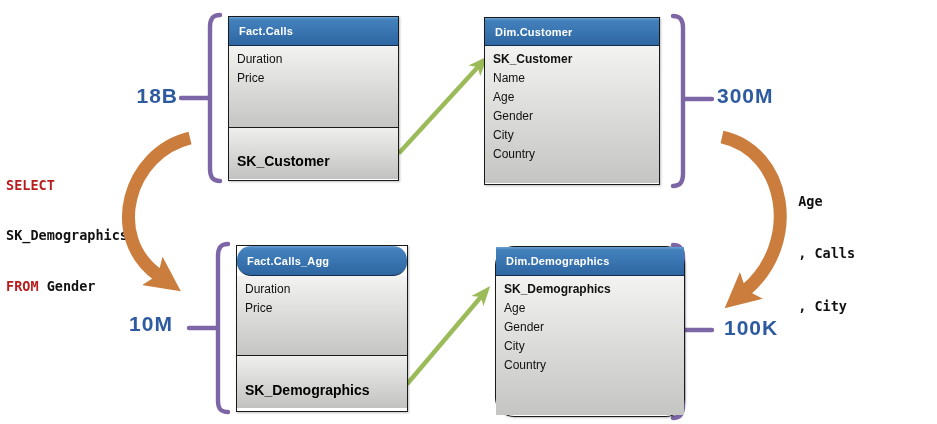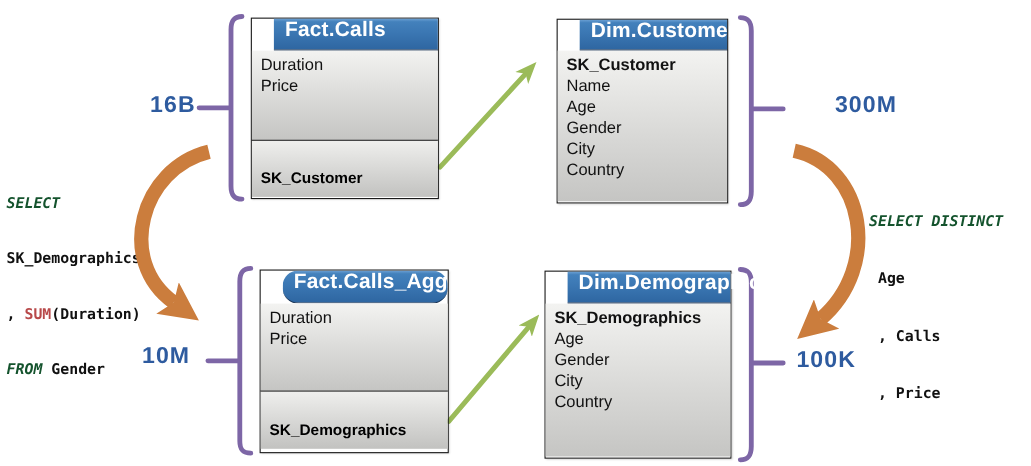--- a/index.html
+++ b/index.html
@@ -3,29 +3,29 @@
 <meta charset="utf-8">
 <style>
   html,body{margin:0;padding:0;background:#fff;}
   .canvas{
     position:relative;width:937px;height:424px;background:#ffffff;overflow:hidden;
     font-family:"Liberation Sans", sans-serif;
   }
   
   .db-table{position:absolute;border:1.5px solid #1a1a1a;box-sizing:border-box;box-shadow:1px 1px 2px rgba(0,0,0,.25);}
   .db-header{
-    box-sizing:border-box;display:flex;align-items:flex-start;padding-left:10px;
+    box-sizing:border-box;display:flex;align-items:center;padding-left:10px;
     background:linear-gradient(180deg,#6ba0d3 0%,#4381bc 10%,#3b77b3 45%,#2e66a1 100%);
     border-bottom:1.5px solid #122c4d;
-    color:#fff;font-weight:bold;font-size:19px;letter-spacing:.2px;margin-left:20px;
+    color:#fff;font-weight:bold;font-size:11px;letter-spacing:.2px;
   }
   .db-body{
     box-sizing:border-box;padding:4px 8px;
     background:linear-gradient(180deg,#f3f3f1 0%,#d9d9d7 55%,#c5c5c3 100%);
-    font-size:15px;color:#111;line-height:19px;
+    font-size:12px;color:#111;line-height:19px;
   }
   .db-footer{
     box-sizing:border-box;display:flex;align-items:flex-end;padding:0 8px 10px 8px;
     border-top:1.4px solid #1a1a1a;
     background:linear-gradient(180deg,#efefed 0%,#d6d6d4 55%,#c2c2c0 100%);
     font-size:14px;font-weight:bold;color:#000;
   }
   .field-row{white-space:nowrap;}
   .field-row.key{font-weight:bold;}
   
@@ -33,21 +33,21 @@
     position:absolute;font-weight:bold;font-size:21px;color:#2e5b9f;letter-spacing:1px;
   }
   
   .sql{
     position:absolute;font-family:"DejaVu Sans Mono","Liberation Mono",monospace;
     font-weight:bold;font-size:13.5px;white-space:pre;color:#111;
   }
   .sql .line{display:block;}
   .sql-left .line{line-height:18.3px;}
   .sql-right .line{line-height:20.4px;}
-  .kw{color:#14532d;font-style:italic;}
+  .kw{color:#b91c1c;}
   .fn{color:#b8494a;}
   .id{color:#111;}
   
   .gfx{position:absolute;pointer-events:none;}
 </style>
 </head>
 <body>
 
 <div class="canvas">
 
@@ -58,32 +58,30 @@
       </marker>
       <marker id="head-green" viewBox="0 0 10 10" refX="2" refY="5" markerWidth="4.4" markerHeight="4.4" orient="auto">
         <path d="M0,1 L10,5 L0,9 L2.6,5 Z" fill="#9bbb59"></path>
       </marker>
     </defs>
   </svg>
 
   <div class="sql sql-left" style="left:6px;top:144px;">
     <span class="line"><span class="kw">SELECT</span></span>
     <span class="line"><span class="id">SK_Demographics</span></span>
-    <span class="line"><span class="id">, </span><span class="fn">SUM</span><span class="id">(Duration)</span></span>
     <span class="line"><span class="kw">FROM</span><span class="id"> Gender</span></span>
     
     
     
   </div>
 
   <div class="sql sql-right" style="left:790px;top:159px;">
-    <span class="line"><span class="kw">SELECT DISTINCT</span></span>
     <span class="line"><span class="id"> Age</span></span>
     <span class="line"><span class="id"> , Calls</span></span>
-    <span class="line"><span class="id"> , Price</span></span>
+    <span class="line"><span class="id"> , City</span></span>
   </div>
 
   <svg class="gfx" style="left:178px;top:12px;" width="46" height="172">
     <path d="M 42 3 C 34 3 32 8 32 15 L 32 157 C 32 164 34 169 42 169 M 32 86 L 3 86" fill="none" stroke="#7d66a6" stroke-width="4.4" stroke-linecap="round"></path>
   </svg>
   <svg class="gfx" style="left:669px;top:13px;" width="46" height="176">
     <path d="M 4 3 C 12 3 14 8 14 15 L 14 161 C 14 168 12 173 4 173 M 14 86 L 43 86" fill="none" stroke="#7d66a6" stroke-width="4.4" stroke-linecap="round"></path>
   </svg>
   <svg class="gfx" style="left:186px;top:241px;" width="46" height="175">
     <path d="M 42 3 C 34 3 32 8 32 15 L 32 160 C 32 167 34 171 42 171 M 32 87 L 3 87" fill="none" stroke="#7d66a6" stroke-width="4.4" stroke-linecap="round"></path>
@@ -112,21 +110,21 @@
     </div>
     <div class="db-body" style="height:81px;">
       <div class="field-row">Duration</div>
       <div class="field-row">Price</div>
     </div>
     <div class="db-footer" style="height:52px;">
       <span>SK_Customer</span>
     </div>
   </div>
 
-  <div class="db-table" style="left:506px;top:17px;width:156px;height:168px;">
+  <div class="db-table" style="left:484px;top:17px;width:176px;height:168px;">
     <div class="db-header" style="height:28px;">
       <span>Dim.Customer</span>
     </div>
     <div class="db-body" style="height:137px;">
       <div class="field-row key">SK_Customer</div>
       <div class="field-row">Name</div>
       <div class="field-row">Age</div>
       <div class="field-row">Gender</div>
       <div class="field-row">City</div>
       <div class="field-row">Country</div>
@@ -139,31 +137,31 @@
     </div>
     <div class="db-body" style="height:79px;">
       <div class="field-row">Duration</div>
       <div class="field-row">Price</div>
     </div>
     <div class="db-footer" style="height:53px;">
       <span>SK_Demographics</span>
     </div>
   </div>
 
-  <div class="db-table" style="left:495px;top:246px;width:170px;height:171px;">
+  <div class="db-table" style="left:495px;top:246px;width:190px;height:171px;border-radius:19px;">
     <div class="db-header" style="height:29px;">
       <span>Dim.Demographics</span>
     </div>
     <div class="db-body" style="height:139px;">
       <div class="field-row key">SK_Demographics</div>
       <div class="field-row">Age</div>
       <div class="field-row">Gender</div>
       <div class="field-row">City</div>
       <div class="field-row">Country</div>
     </div>
   </div>
 
-  <div class="count-label" style="left:118px;top:84px;width:60px;text-align:right;">16B</div>
-  <div class="count-label" style="left:759px;top:84px;width:90px;">300M</div>
+  <div class="count-label" style="left:118px;top:84px;width:60px;text-align:right;">18B</div>
+  <div class="count-label" style="left:717px;top:84px;width:90px;">300M</div>
   <div class="count-label" style="left:120px;top:312px;width:62px;text-align:center;">10M</div>
   <div class="count-label" style="left:724px;top:316px;width:80px;">100K</div>
 
 </div>
 
 </body></html>

